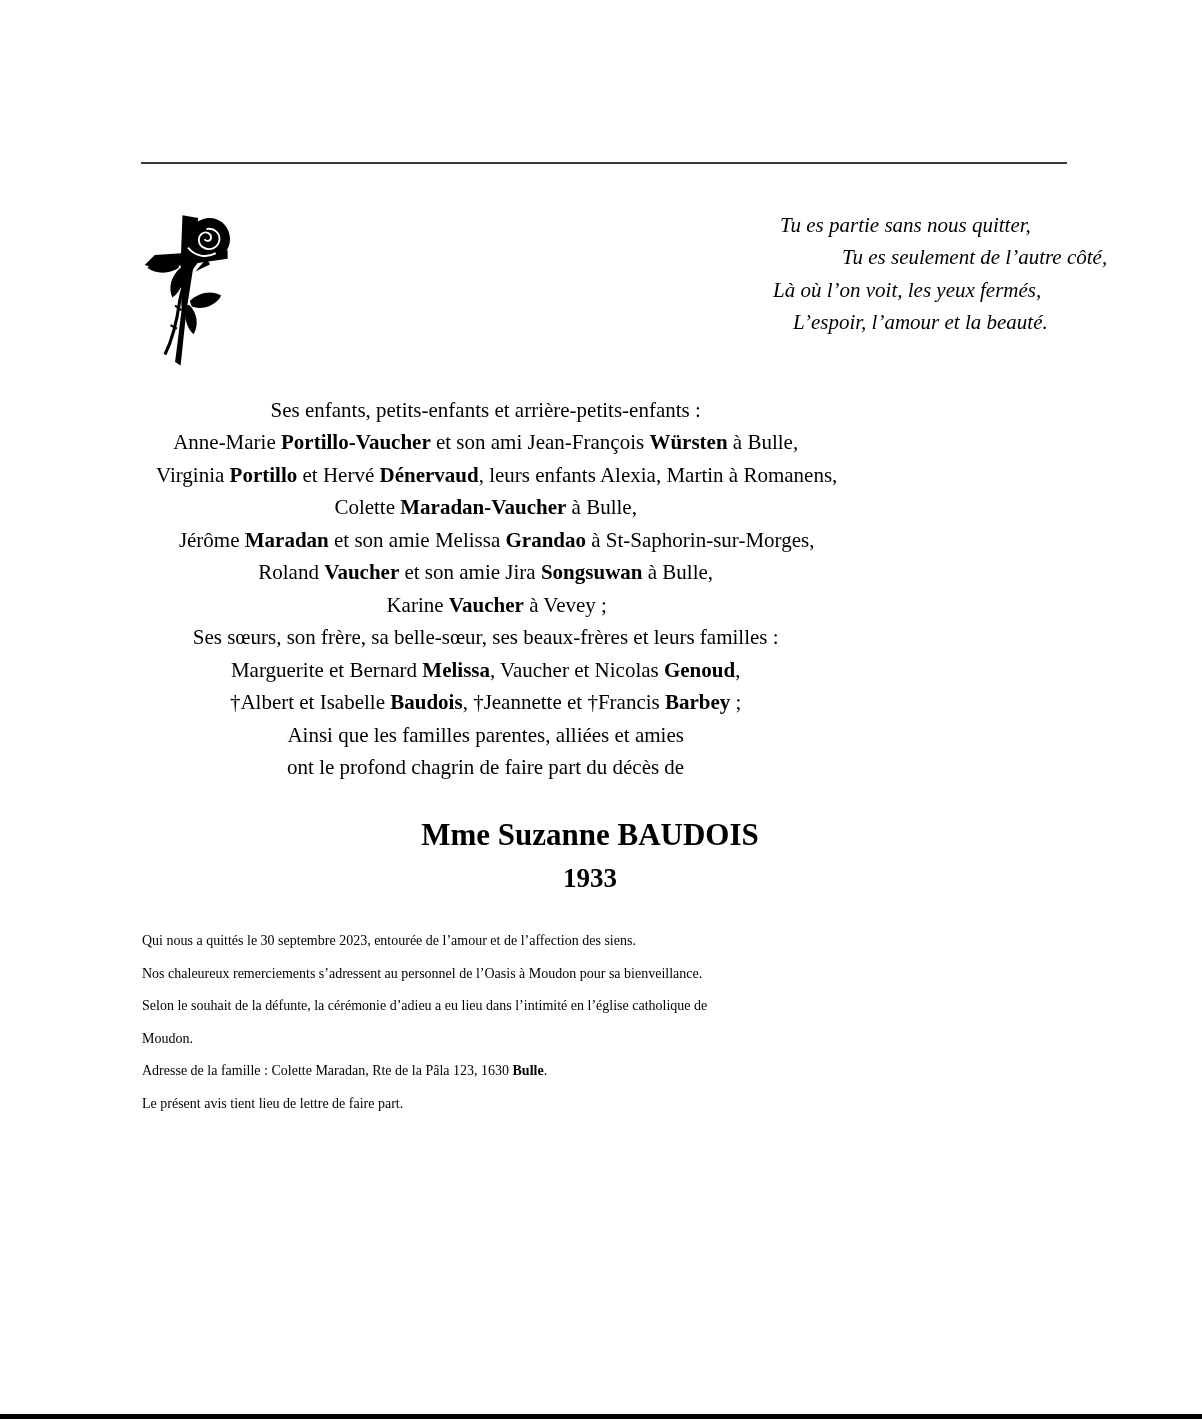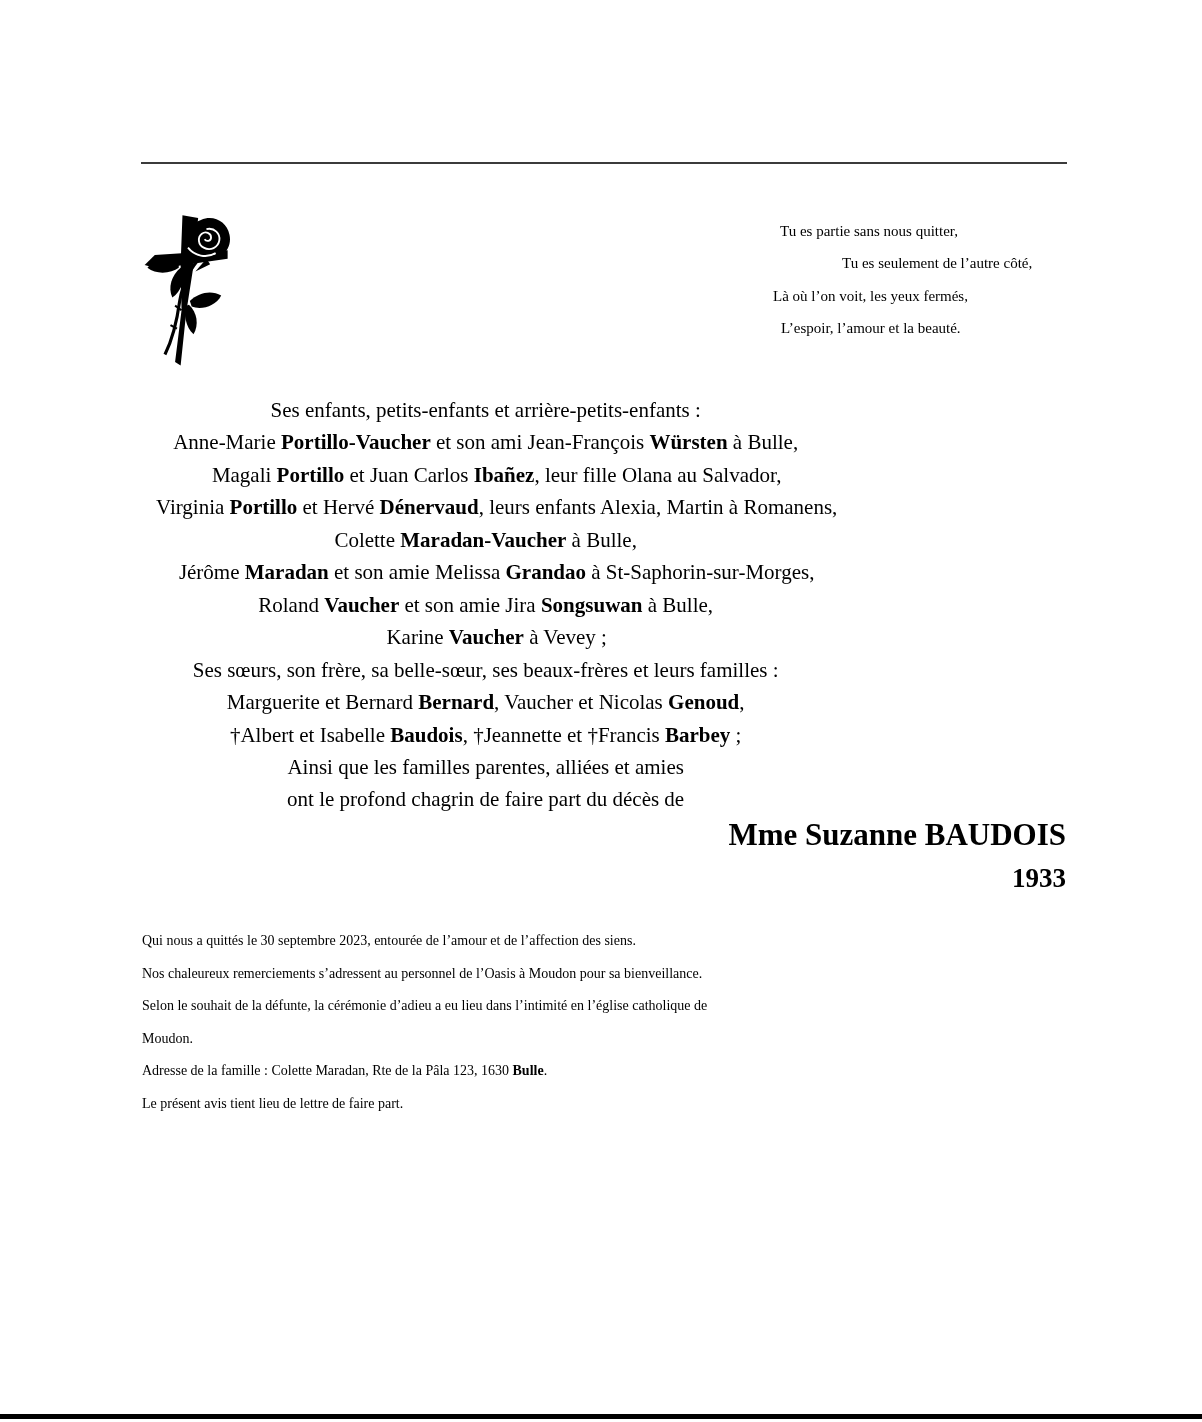--- a/index.html
+++ b/index.html
@@ -12,41 +12,41 @@
     overflow:hidden;
   }
   .top-rule{
     position:absolute;left:141px;top:162px;width:926px;height:0;
     border-top:2px solid #3b3b3b;
   }
   .cross-art{
     position:absolute;left:140px;top:207px;width:96px;height:166px;
   }
   .verse{
-    position:absolute;left:771px;top:215px;
-    font-size:15px;line-height:32.3px;
+    position:absolute;left:771px;top:209px;
+    font-style:italic;font-size:21px;line-height:32.3px;
     white-space:nowrap;
   }
   .verse .vline:nth-child(1){margin-left:9px;}
   .verse .vline:nth-child(2){margin-left:71px;}
   .verse .vline:nth-child(3){margin-left:2px;}
-  .verse .vline:nth-child(4){margin-left:10px;}
+  .verse .vline:nth-child(4){margin-left:22px;}
   .family{
     position:absolute;left:134px;top:394px;
     font-size:21px;line-height:32.45px;white-space:nowrap;text-align:center;
   }
   .closing{
     position:absolute;left:142px;top:925px;
     font-size:14px;line-height:32.55px;white-space:nowrap;
   }
   .line.indent{padding-left:22px;}
   .line b{font-weight:bold;}
   .title-block{
-    position:absolute;left:134px;top:813px;width:932px;
-    text-align:right;font-weight:bold;
+    position:absolute;left:124px;top:813px;width:932px;
+    text-align:center;font-weight:bold;
   }
   .deceased-name{font-size:31px;line-height:44px;}
   .deceased-year{font-size:27px;line-height:42px;}
   .bottom-bar{
     position:absolute;left:0;top:1414px;width:1202px;height:5px;
     background:#000000;
   }
 </style>
 </head>
 <body>
@@ -83,28 +83,27 @@
   <div class="verse">
       <div class="vline">Tu es partie sans nous quitter,</div>
       <div class="vline">Tu es seulement de l’autre côté,</div>
       <div class="vline">Là où l’on voit, les yeux fermés,</div>
       <div class="vline">L’espoir, l’amour et la beauté.</div>
     </div>
 
   <div class="family">
       <div class="line"><span>Ses enfants, petits-enfants et arrière-petits-enfants :</span></div>
       <div class="line"><span>Anne-Marie </span><b>Portillo-Vaucher</b><span> et son ami Jean-François </span><b>Würsten</b><span> à Bulle,</span></div>
-      <div class="line indent"><span>Magali </span><b>Portillo</b><span> et Juan Carlos </span><b>Ibañez</b><span>, leur fille Olana au Salvador,</span></div>
       <div class="line indent"><span>Virginia </span><b>Portillo</b><span> et Hervé </span><b>Dénervaud</b><span>, leurs enfants Alexia, Martin à Romanens,</span></div>
       <div class="line"><span>Colette </span><b>Maradan-Vaucher</b><span> à Bulle,</span></div>
       <div class="line indent"><span>Jérôme </span><b>Maradan</b><span> et son amie Melissa </span><b>Grandao</b><span> à St-Saphorin-sur-Morges,</span></div>
       <div class="line"><span>Roland </span><b>Vaucher</b><span> et son amie Jira </span><b>Songsuwan</b><span> à Bulle,</span></div>
       <div class="line indent"><span>Karine </span><b>Vaucher</b><span> à Vevey ;</span></div>
       <div class="line"><span>Ses sœurs, son frère, sa belle-sœur, ses beaux-frères et leurs familles :</span></div>
-      <div class="line"><span>Marguerite et Bernard </span><b>Bernard</b><span>, Vaucher et Nicolas </span><b>Genoud</b><span>,</span></div>
+      <div class="line"><span>Marguerite et Bernard </span><b>Melissa</b><span>, Vaucher et Nicolas </span><b>Genoud</b><span>,</span></div>
       <div class="line"><span>†Albert et Isabelle </span><b>Baudois</b><span>, †Jeannette et †Francis </span><b>Barbey</b><span> ;</span></div>
       <div class="line"><span>Ainsi que les familles parentes, alliées et amies</span></div>
       <div class="line"><span>ont le profond chagrin de faire part du décès de</span></div>
     </div>
 
   <div class="title-block">
     <div class="deceased-name">Mme Suzanne BAUDOIS</div>
     <div class="deceased-year">1933</div>
   </div>
 

